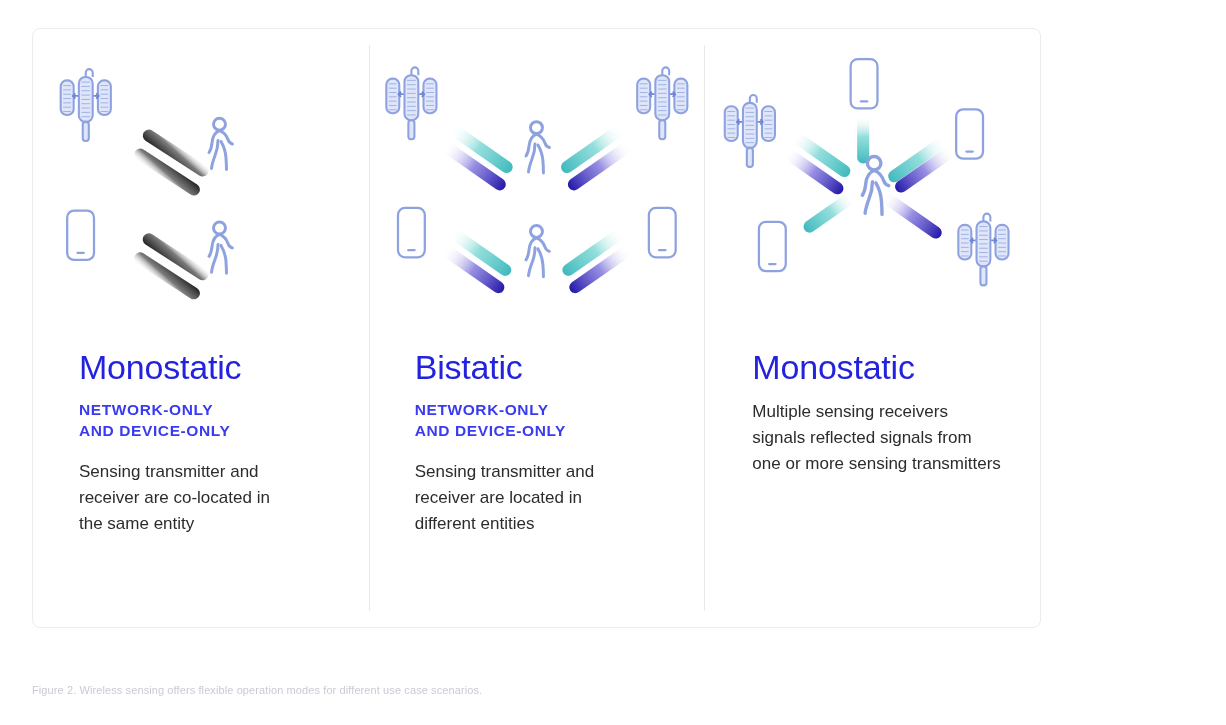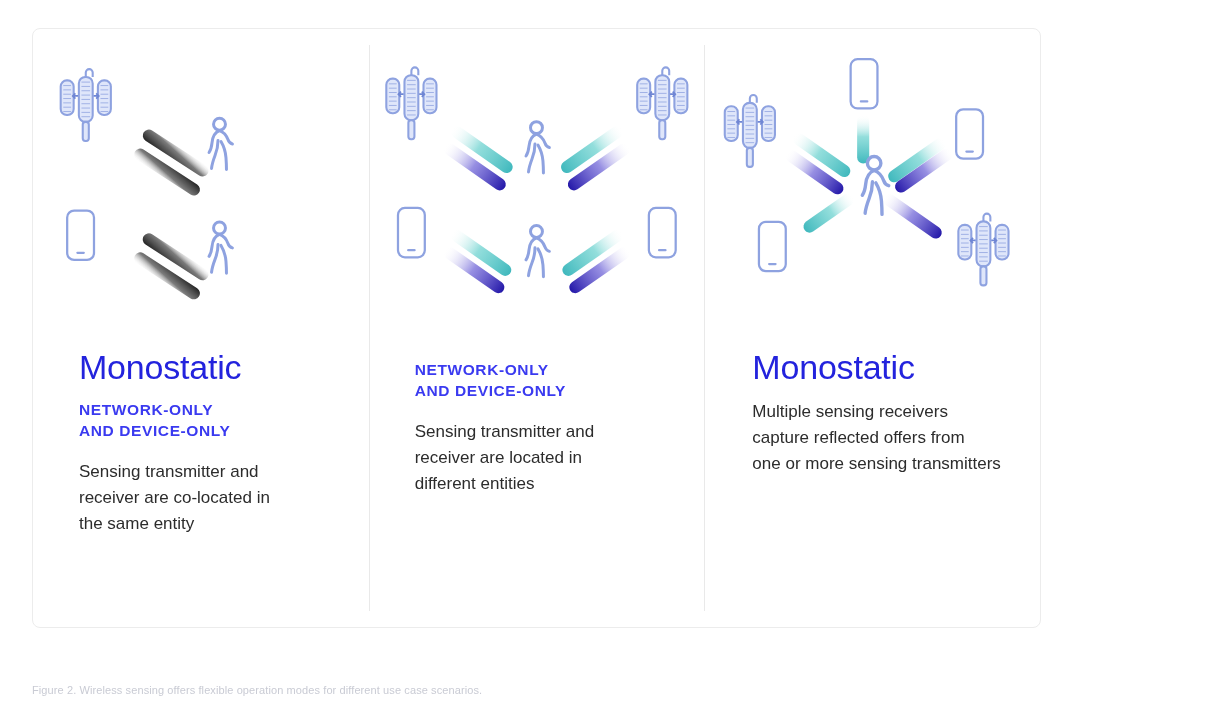--- a/index.html
+++ b/index.html
@@ -249,20 +249,21 @@
           <rect x="0" y="-7" width="82" height="14" rx="7" fill="url(#b-teal)" transform="translate(292,212) rotate(145)"></rect>
           <rect x="0" y="-7" width="82" height="14" rx="7" fill="url(#b-indigo)" transform="translate(300,232) rotate(145)"></rect>
         </g>
         <g transform="translate(170,202) scale(1.15)">
             <use href="#pp-sym"></use>
           </g>
       </svg>
     </div>
 
     <div class="panel-text">
+      <h2 class="title">Bistatic</h2>
       <div class="subtitle">NETWORK-ONLY
 AND DEVICE-ONLY</div>
       <p class="body-text">Sensing transmitter and
 receiver are located in
 different entities</p>
     </div>
   </div>
 
   <div class="panel">
     <div class="panel-art">
@@ -321,20 +322,20 @@
 
         <g transform="translate(170,122) scale(1.3)">
             <use href="#pp-sym"></use>
           </g>
       </svg>
     </div>
 
     <div class="panel-text">
       <h2 class="title">Monostatic</h2>
       <p class="body-text">Multiple sensing receivers
-capture reflected offers from
+signals reflected signals from
 one or more sensing transmitters</p>
     </div>
   </div>
 
 </div>
 
 <div class="caption">Figure 2. Wireless sensing offers flexible operation modes for different use case scenarios.</div>
 
 </body></html>

